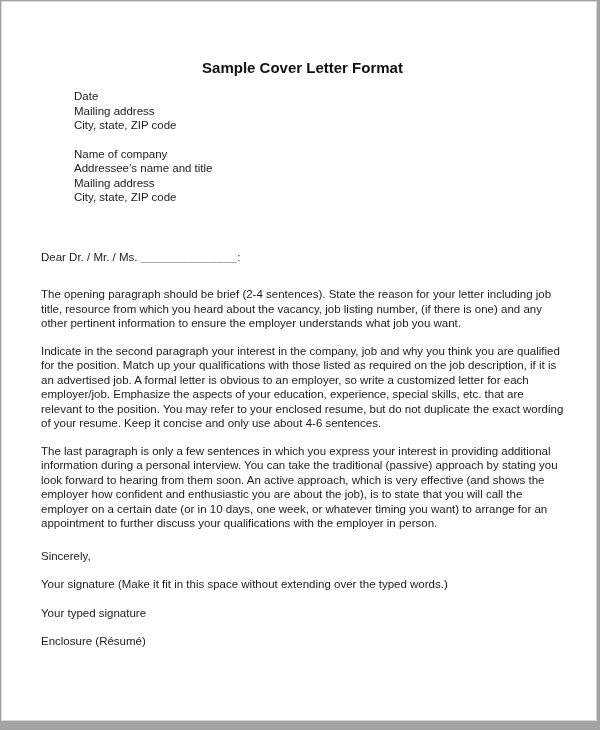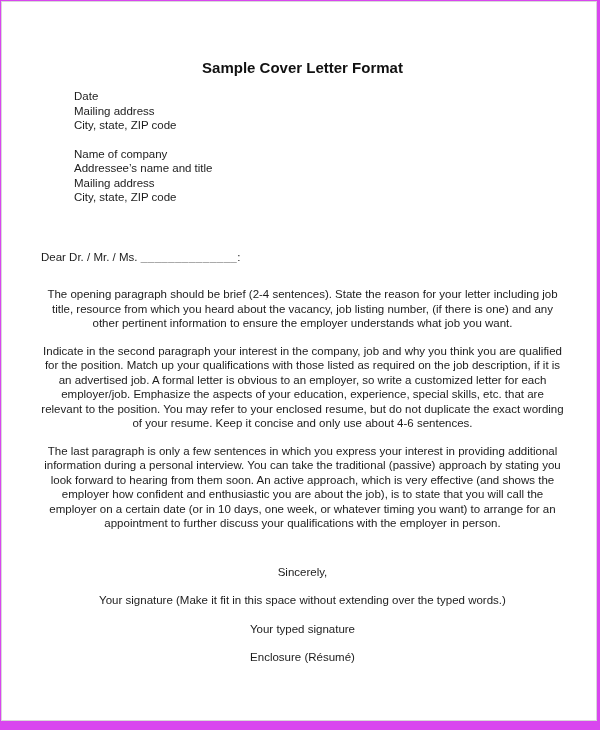--- a/index.html
+++ b/index.html
@@ -5,21 +5,21 @@
   html, body {
     margin: 0;
     padding: 0;
     background: #fafafa;
     font-family: "Liberation Sans", sans-serif;
   }
   .viewport {
     position: relative;
     width: 600px;
     height: 730px;
-    background: #d946ef;
+    background: #a3a3a3;
     overflow: hidden;
   }
   .page {
     position: absolute;
     left: 1px;
     top: 1px;
     width: 596px;
     height: 720px;
     box-sizing: border-box;
     background: #ffffff;
@@ -41,22 +41,22 @@
   .addressee-block { margin-top: 14px; }
   .addr-line { display: block; padding-left: 33px; }
   .salutation { margin-top: 45px; white-space: nowrap; }
   .salutation .blank {
     color: #8a8a8a;
     letter-spacing: 0.5px;
   }
   .para-1 { margin-top: 23px; }
   .para-2 { margin-top: 13px; }
   .para-3 { margin-top: 13px; }
-  p { margin: 0; text-align: center; }
-  .closing-line-1 { margin-top: 34px; }
+  p { margin: 0; text-align: left; }
+  .closing-line-1 { margin-top: 18px; }
   .closing-line { margin-top: 14px; }
 </style>
 </head>
 <body>
 
 <div class="viewport">
   <div class="page">
 
     <div class="title">Sample Cover Letter Format</div>
 

